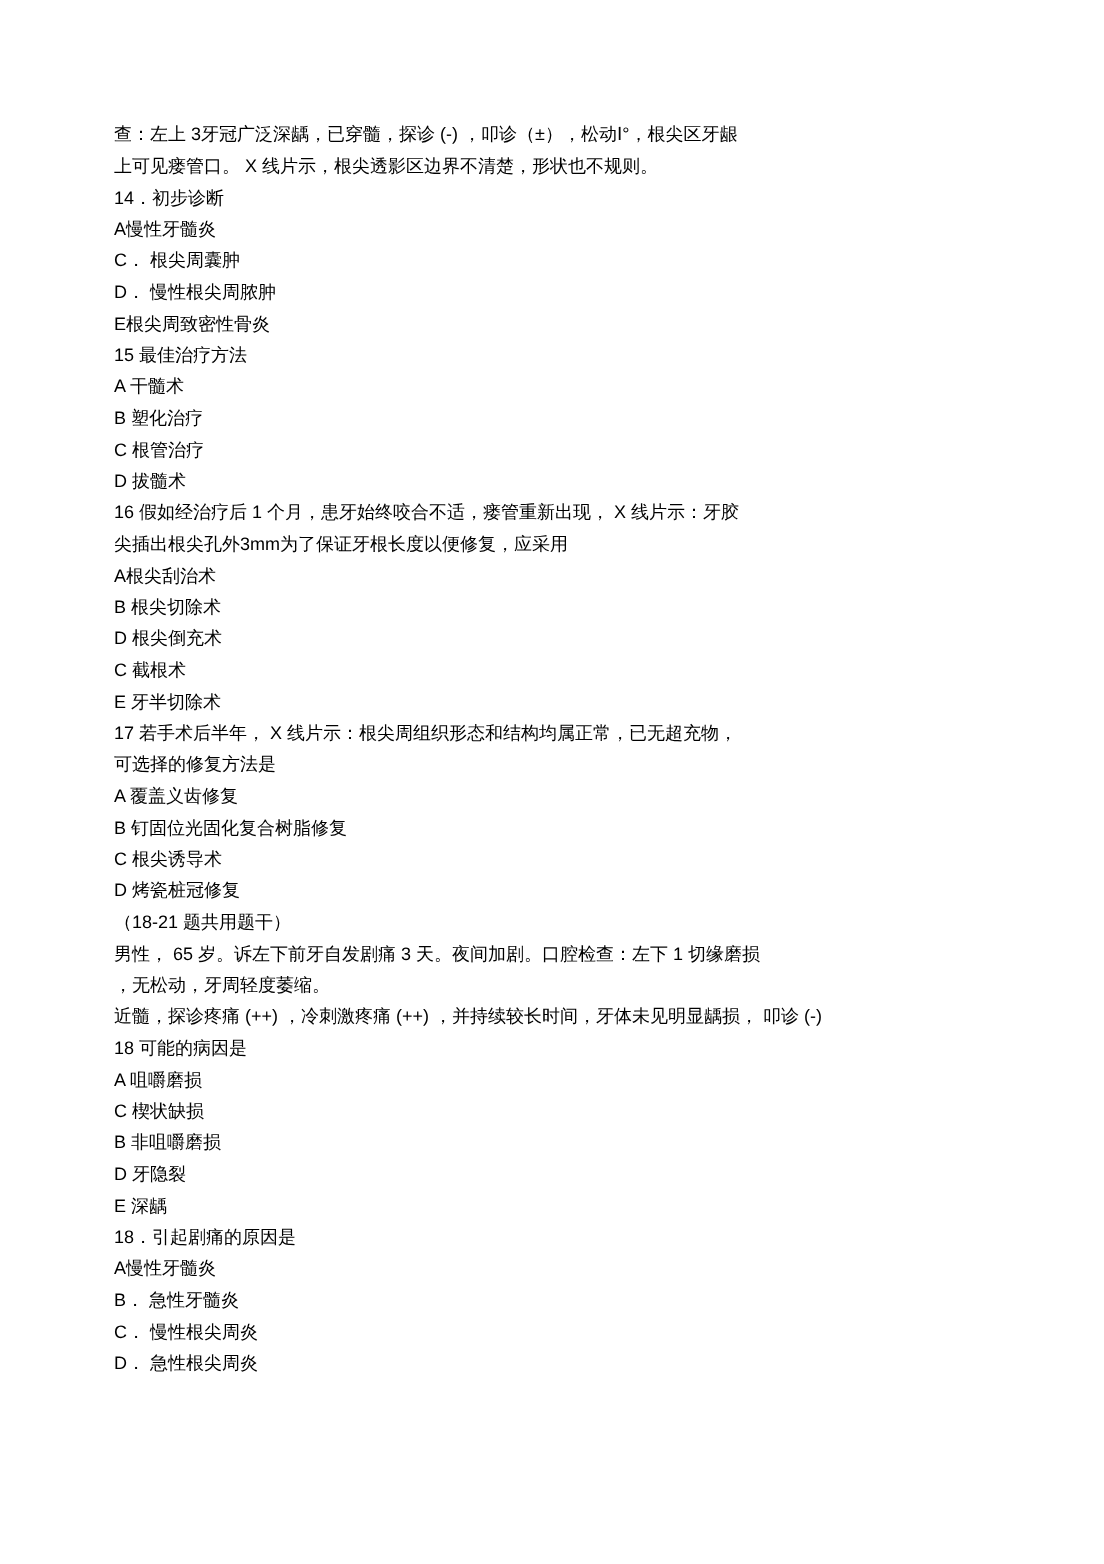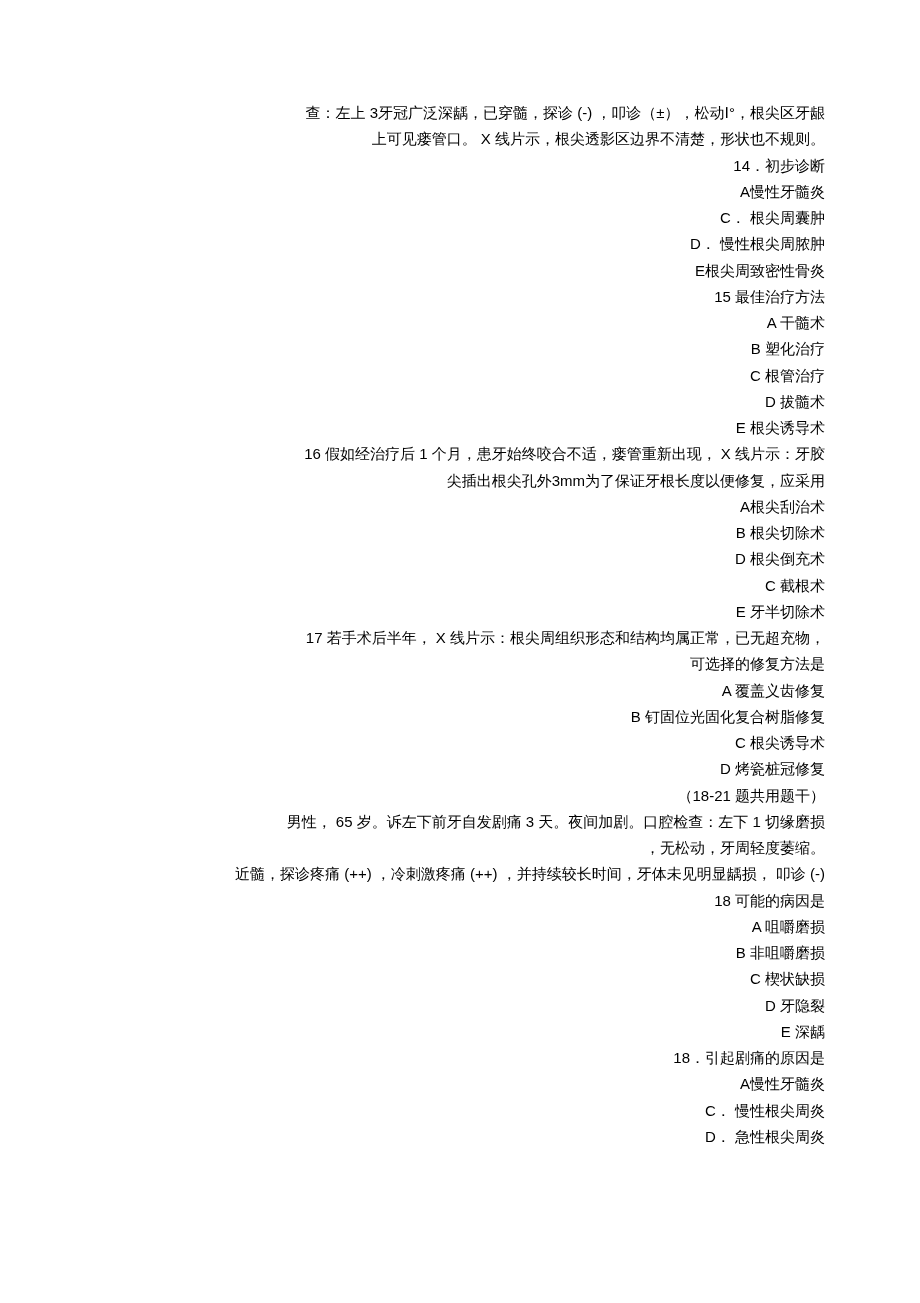--- a/index.html
+++ b/index.html
@@ -8,60 +8,59 @@
       color: #000000;
       margin: 0;
       padding: 100px 95px 60px 95px;
       font-size: 15px;
       line-height: 1.75;
       width: 920px;
       box-sizing: border-box;
     }
     .line {
       display: block;
-      text-align: right;
     }
   </style>
 </head>
 <body>
 
 <div id="content">
     <span class="line">查：左上 3牙冠广泛深龋，已穿髓，探诊 (-) ，叩诊（±），松动Ⅰ°，根尖区牙龈</span>
     <span class="line">上可见瘘管口。 X 线片示，根尖透影区边界不清楚，形状也不规则。</span>
     <span class="line">14．初步诊断</span>
     <span class="line">A慢性牙髓炎</span>
     <span class="line">C． 根尖周囊肿</span>
     <span class="line">D． 慢性根尖周脓肿</span>
     <span class="line">E根尖周致密性骨炎</span>
     <span class="line">15  最佳治疗方法</span>
     <span class="line">A 干髓术</span>
     <span class="line">B 塑化治疗</span>
     <span class="line">C 根管治疗</span>
     <span class="line">D 拔髓术</span>
-    <span class="line">E 根尖诱导术</span>
     <span class="line">16  假如经治疗后 1 个月，患牙始终咬合不适，瘘管重新出现， X 线片示：牙胶</span>
     <span class="line">尖插出根尖孔外3mm为了保证牙根长度以便修复，应采用</span>
     <span class="line">A根尖刮治术</span>
     <span class="line">B 根尖切除术</span>
     <span class="line">D 根尖倒充术</span>
     <span class="line">C 截根术</span>
     <span class="line">E 牙半切除术</span>
     <span class="line">17  若手术后半年， X 线片示：根尖周组织形态和结构均属正常，已无超充物，</span>
     <span class="line">可选择的修复方法是</span>
     <span class="line">A 覆盖义齿修复</span>
     <span class="line">B 钉固位光固化复合树脂修复</span>
     <span class="line">C 根尖诱导术</span>
     <span class="line">D 烤瓷桩冠修复</span>
     <span class="line">（18-21 题共用题干）</span>
     <span class="line">男性， 65 岁。诉左下前牙自发剧痛 3 天。夜间加剧。口腔检查：左下 1 切缘磨损</span>
     <span class="line">，无松动，牙周轻度萎缩。</span>
     <span class="line">近髓，探诊疼痛 (++) ，冷刺激疼痛 (++) ，并持续较长时间，牙体未见明显龋损， 叩诊 (-)</span>
     <span class="line">18  可能的病因是</span>
     <span class="line">A 咀嚼磨损</span>
+    <span class="line">C 楔状缺损</span>
     <span class="line">B 非咀嚼磨损</span>
-    <span class="line">C 楔状缺损</span>
     <span class="line">D 牙隐裂</span>
     <span class="line">E 深龋</span>
     <span class="line">18．引起剧痛的原因是</span>
     <span class="line">A慢性牙髓炎</span>
+    <span class="line">B． 急性牙髓炎</span>
     <span class="line">C． 慢性根尖周炎</span>
     <span class="line">D． 急性根尖周炎</span>
   </div>
 
 </body></html>

